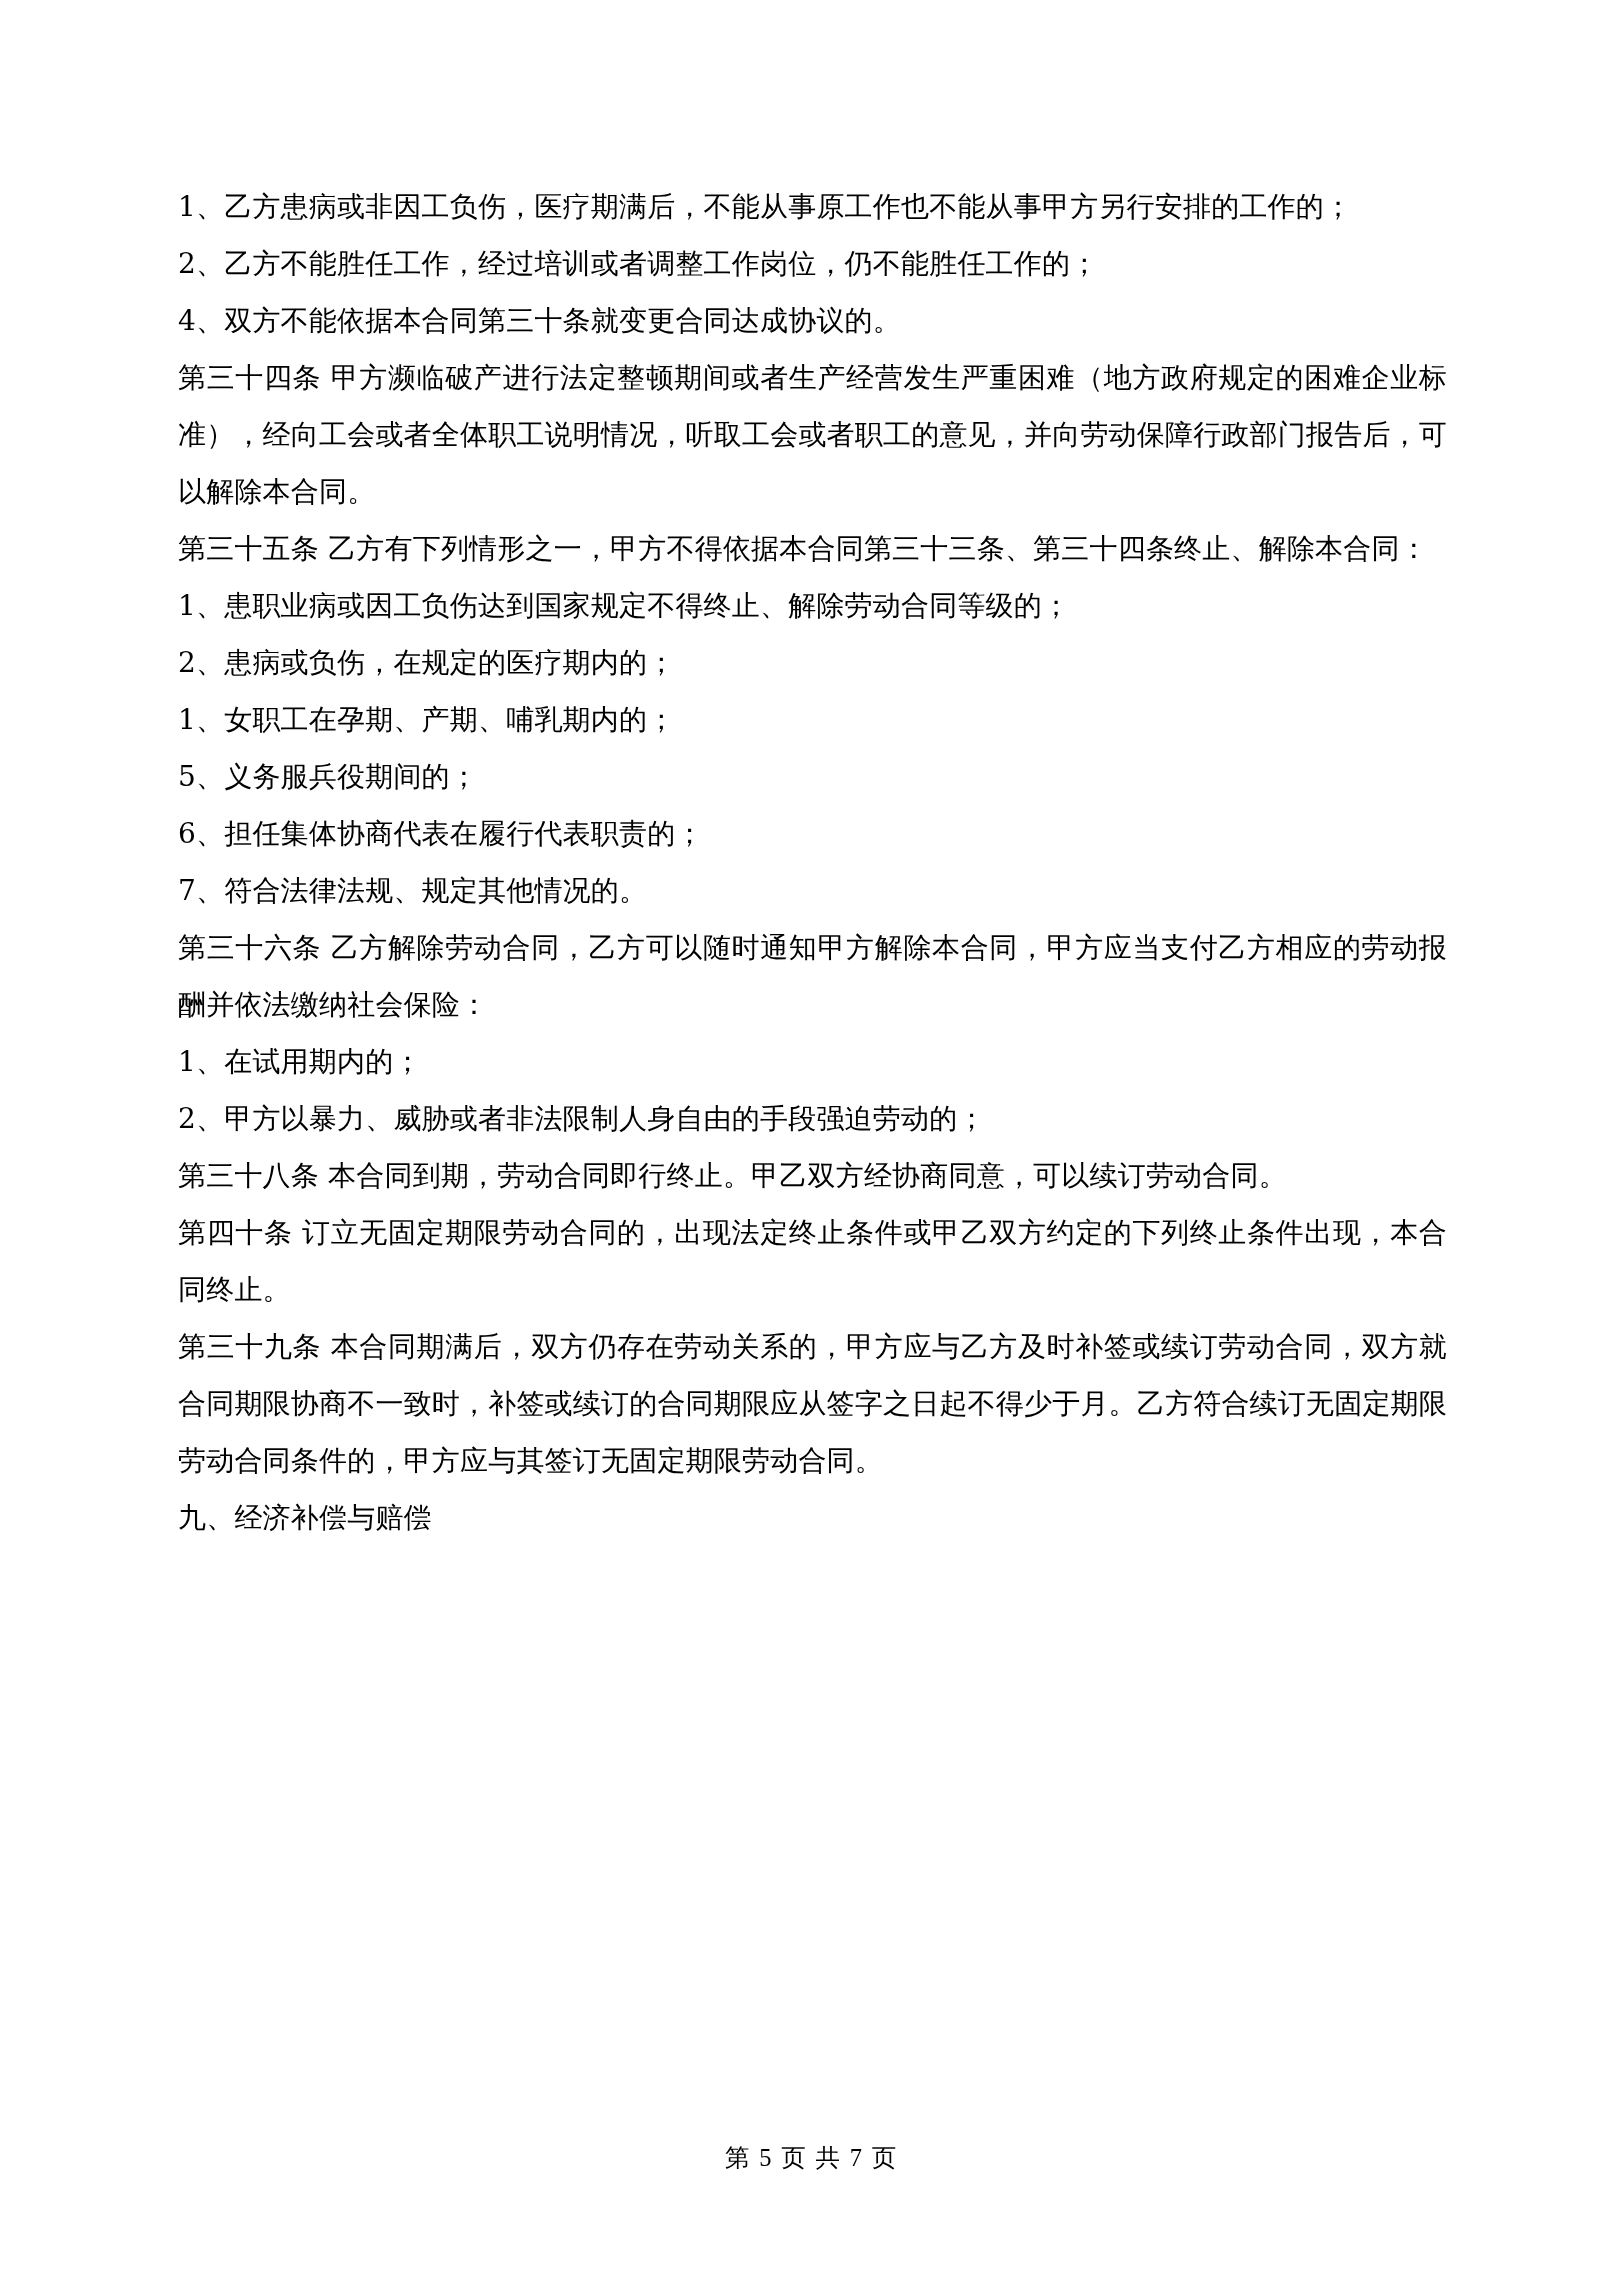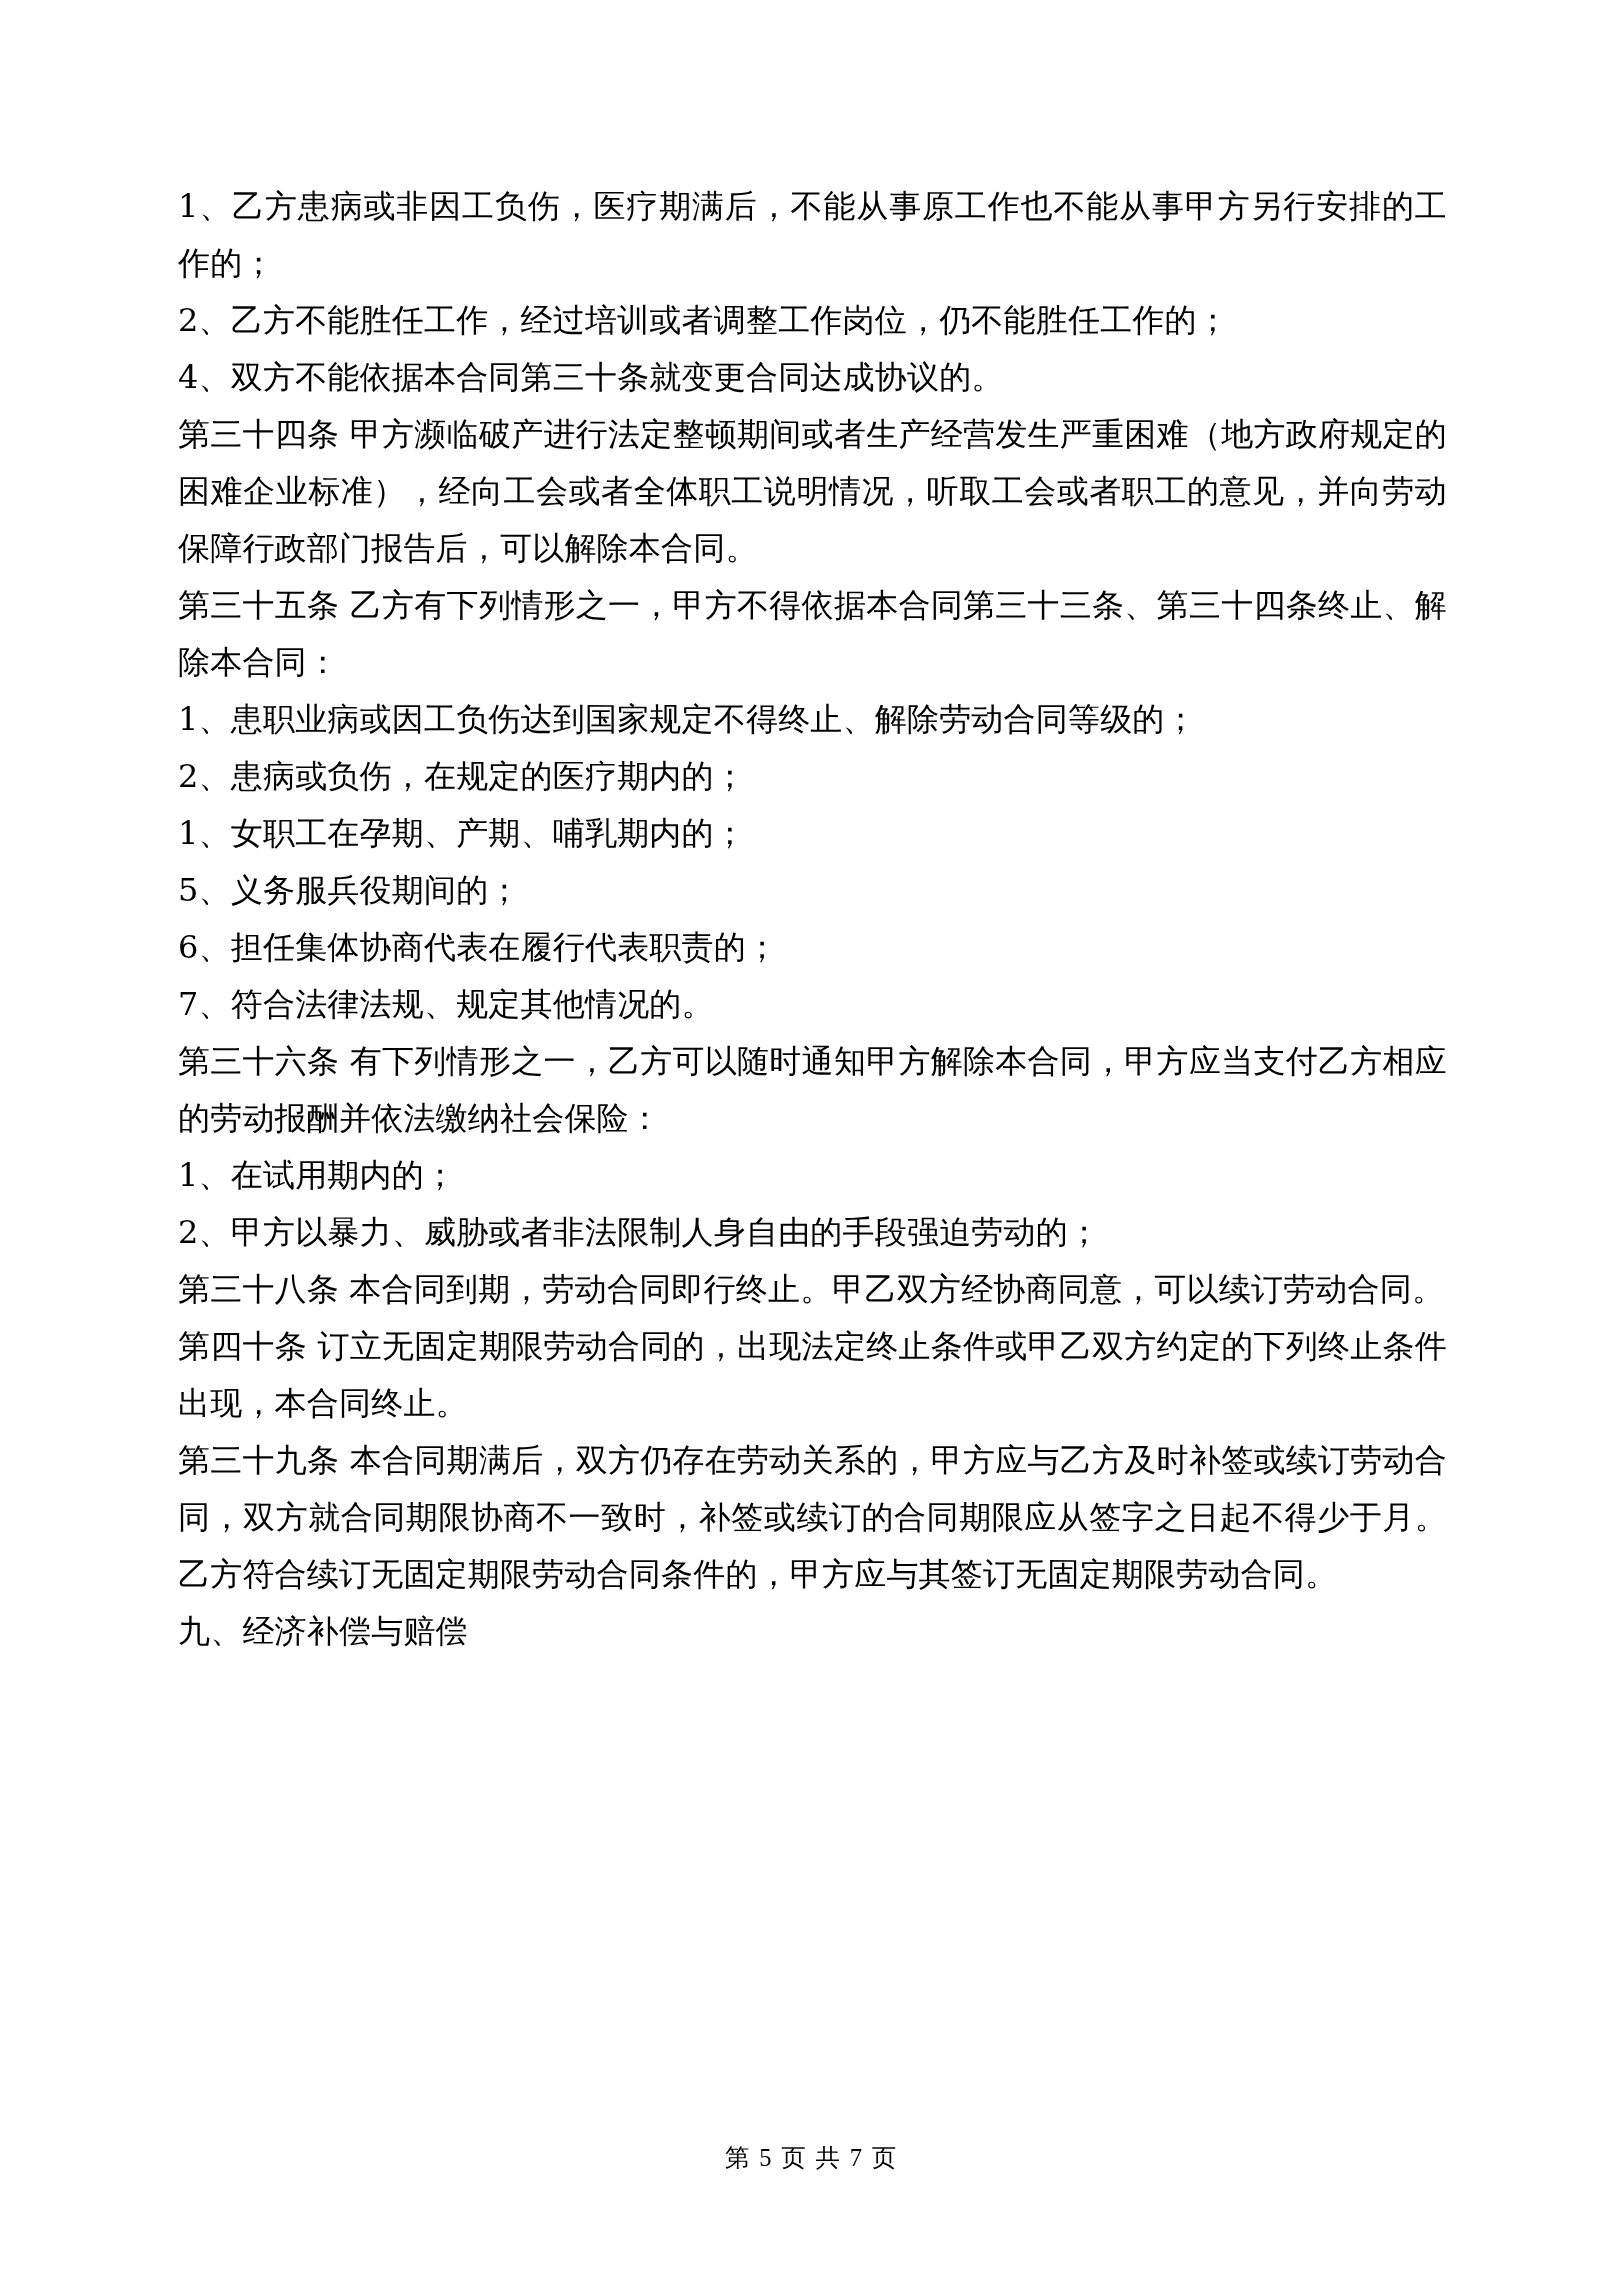--- a/index.html
+++ b/index.html
@@ -18,21 +18,21 @@
     color: #000000;
   }
   .content {
     position: absolute;
     left: 178px;
     top: 178px;
     width: 1273px;
   }
   p {
     margin: 0 4px 0 0;
-    font-size: 32px;
+    font-size: 28px;
     line-height: 57px;
     text-align: justify;
     text-justify: inter-ideograph;
     letter-spacing: 0.2px;
   }
   .footer {
     position: absolute;
     left: 0;
     top: 2141px;
     width: 100%;
@@ -51,21 +51,21 @@
     <p>2、乙方不能胜任工作，经过培训或者调整工作岗位，仍不能胜任工作的；</p>
     <p>4、双方不能依据本合同第三十条就变更合同达成协议的。</p>
     <p>第三十四条  甲方濒临破产进行法定整顿期间或者生产经营发生严重困难（地方政府规定的困难企业标准），经向工会或者全体职工说明情况，听取工会或者职工的意见，并向劳动保障行政部门报告后，可以解除本合同。</p>
     <p>第三十五条  乙方有下列情形之一，甲方不得依据本合同第三十三条、第三十四条终止、解除本合同：</p>
     <p>1、患职业病或因工负伤达到国家规定不得终止、解除劳动合同等级的；</p>
     <p>2、患病或负伤，在规定的医疗期内的；</p>
     <p>1、女职工在孕期、产期、哺乳期内的；</p>
     <p>5、义务服兵役期间的；</p>
     <p>6、担任集体协商代表在履行代表职责的；</p>
     <p>7、符合法律法规、规定其他情况的。</p>
-    <p>第三十六条  有下列情形之一，乙方可以随时通知甲方解除本合同，甲方应当支付乙方相应的劳动报酬并依法缴纳社会保险：</p>
+    <p>第三十六条  乙方解除劳动合同，乙方可以随时通知甲方解除本合同，甲方应当支付乙方相应的劳动报酬并依法缴纳社会保险：</p>
     <p>1、在试用期内的；</p>
     <p>2、甲方以暴力、威胁或者非法限制人身自由的手段强迫劳动的；</p>
     <p>第三十八条  本合同到期，劳动合同即行终止。甲乙双方经协商同意，可以续订劳动合同。</p>
     <p>第四十条  订立无固定期限劳动合同的，出现法定终止条件或甲乙双方约定的下列终止条件出现，本合同终止。</p>
     <p>第三十九条  本合同期满后，双方仍存在劳动关系的，甲方应与乙方及时补签或续订劳动合同，双方就合同期限协商不一致时，补签或续订的合同期限应从签字之日起不得少于月。乙方符合续订无固定期限劳动合同条件的，甲方应与其签订无固定期限劳动合同。</p>
     <p>九、经济补偿与赔偿</p>
   </div>
   <div class="footer">第 5 页 共 7 页</div>
 </div>
 

